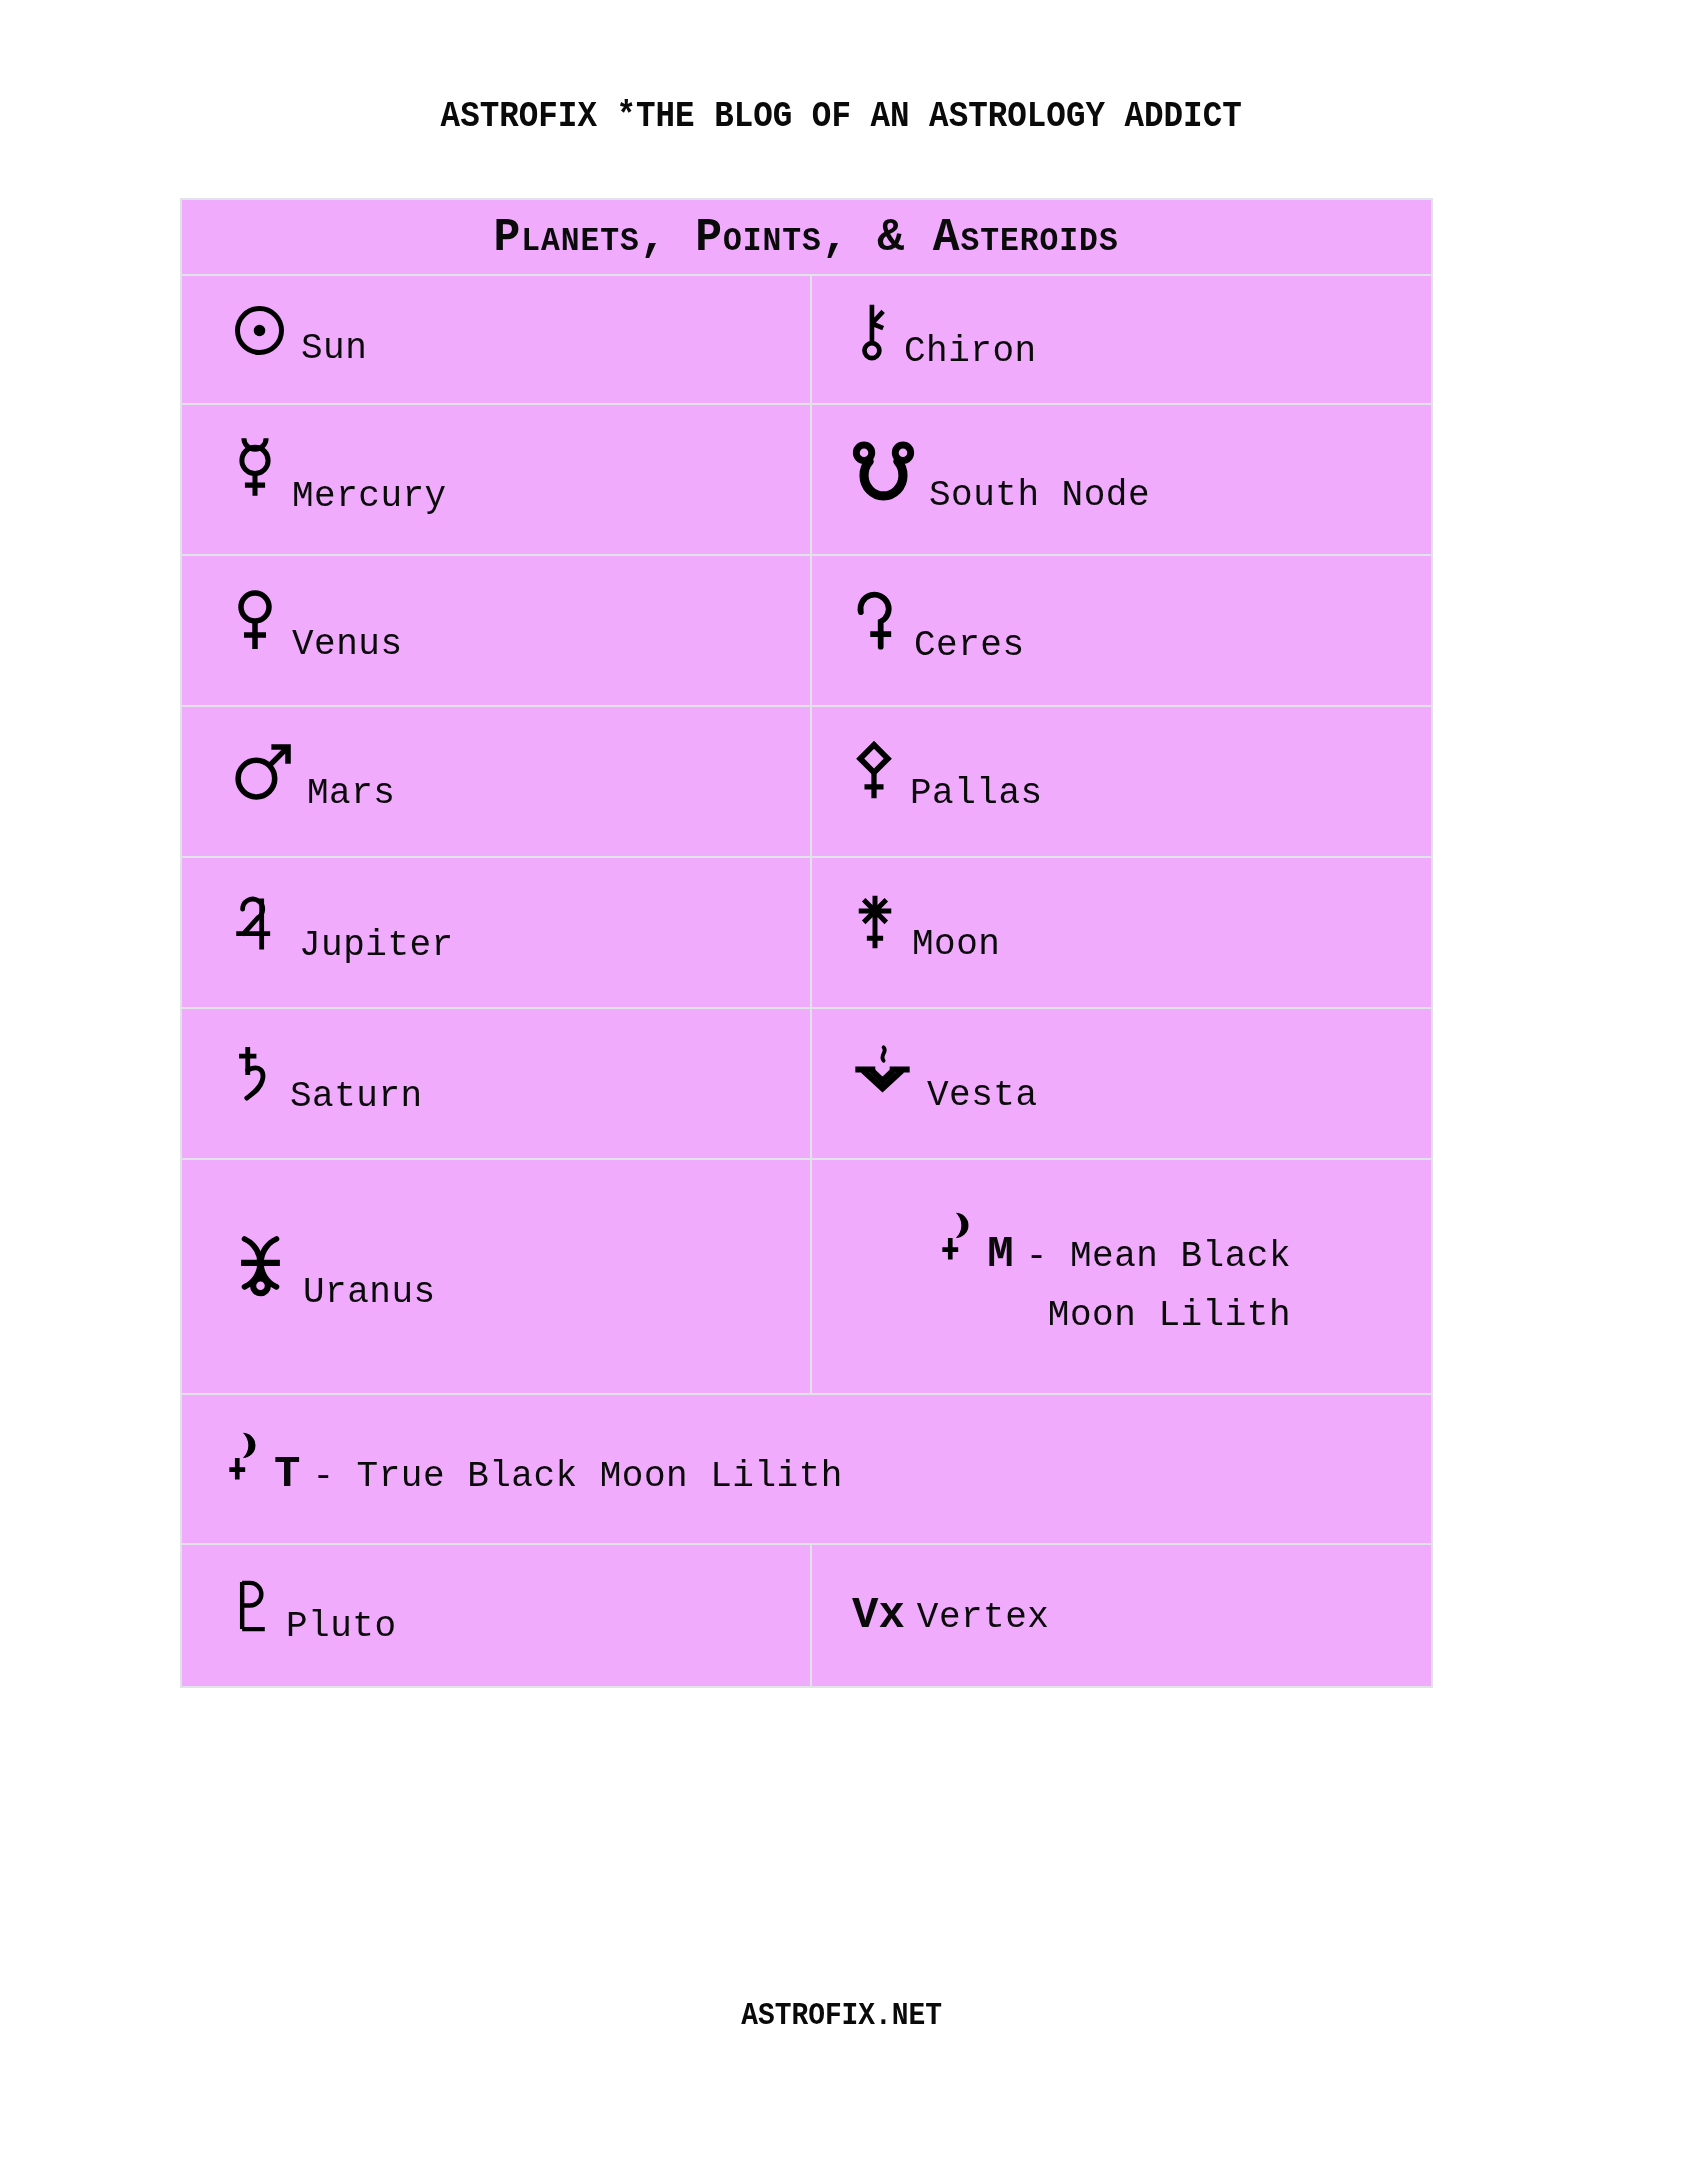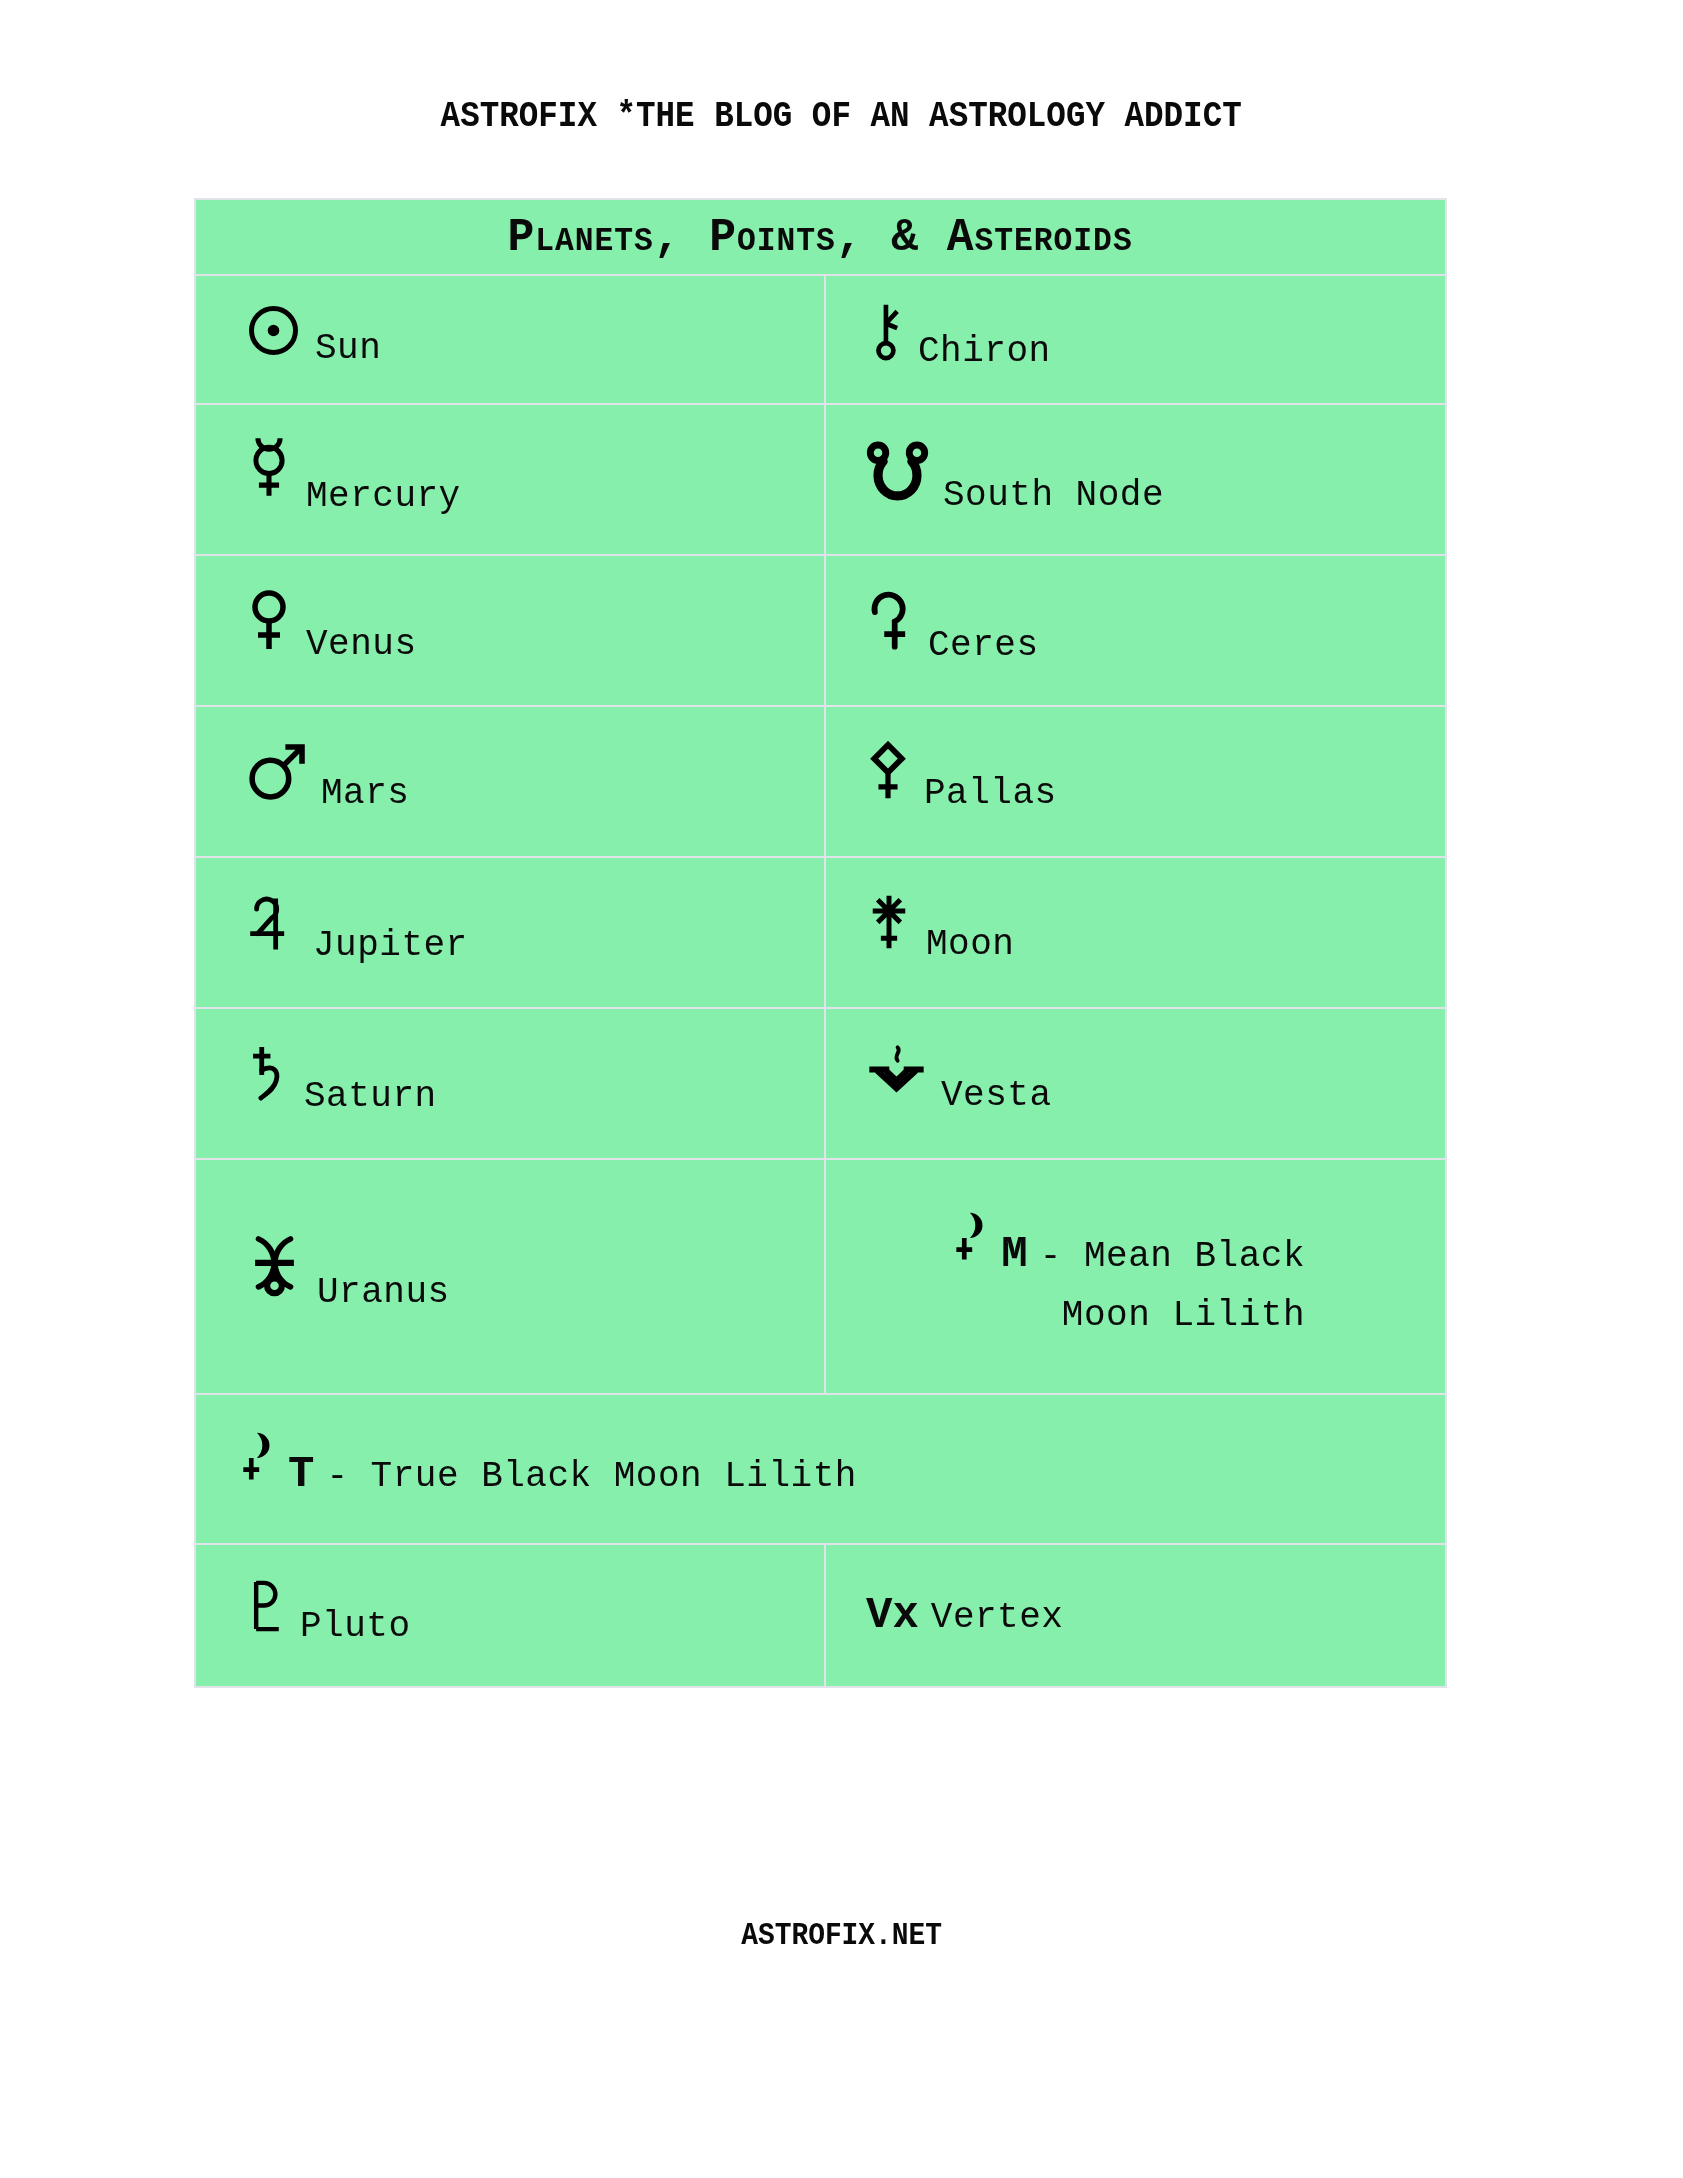--- a/index.html
+++ b/index.html
@@ -1,25 +1,25 @@
 <!DOCTYPE html>
 <html><head>
 <meta charset="utf-8">
 <style>
   html,body{margin:0;padding:0;background:#ffffff;}
   .page{position:relative;width:1683px;height:2178px;background:#ffffff;overflow:hidden;
         font-family:Liberation Mono, monospace;color:#000;}
   .site-header{position:absolute;top:95px;left:0;width:1683px;text-align:center;}
   .site-header .txt{display:inline-block;font-size:37px;font-weight:700;letter-spacing:0px;
         transform:scaleX(.88);transform-origin:50% 50%;white-space:nowrap;color:#0a0a0a;}
-  .site-footer{position:absolute;top:1918px;left:0;width:1683px;text-align:center;}
+  .site-footer{position:absolute;top:1998px;left:0;width:1683px;text-align:center;}
   .site-footer .txt{display:inline-block;font-size:31px;font-weight:700;transform:scaleX(.9);
         transform-origin:50% 50%;color:#0a0a0a;}
-  .grid{position:absolute;left:194px;top:198px;width:1253px;border:2px solid #e0e4e9;
-        box-sizing:border-box;background:#86efac;}
+  .grid{position:absolute;left:180px;top:198px;width:1253px;border:2px solid #e0e4e9;
+        box-sizing:border-box;background:#f0abfc;}
   .title-row{height:74px;display:flex;align-items:center;justify-content:center;box-sizing:border-box;}
   .tbl-title{font-size:47px;font-weight:700;font-variant:small-caps;letter-spacing:1px;
         display:inline-block;transform:scaleX(.95);transform-origin:50% 50%;color:#0a0a0a;}
   .row{display:flex;border-top:2px solid #e0e4e9;box-sizing:border-box;}
   .h130{height:129px}.h153{height:151px}.h237{height:235px}.h152{height:150px}.h144{height:143px}
   .cl{width:630px;border-right:2px solid #e0e4e9;display:flex;align-items:center;
       padding-left:50px;box-sizing:border-box;}
   .cr{flex:1;display:flex;align-items:center;padding:0 13px 0 14px;box-sizing:border-box;}
   .content{display:block;line-height:1.55;text-align:right;}
   .wrap-narrow{max-width:465px;}

